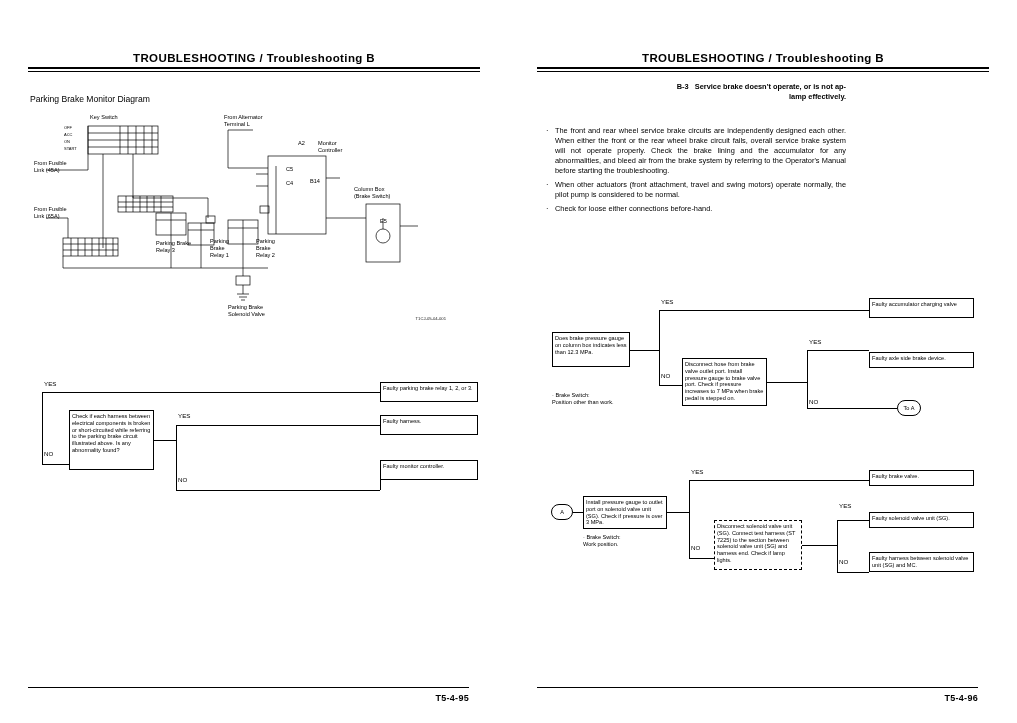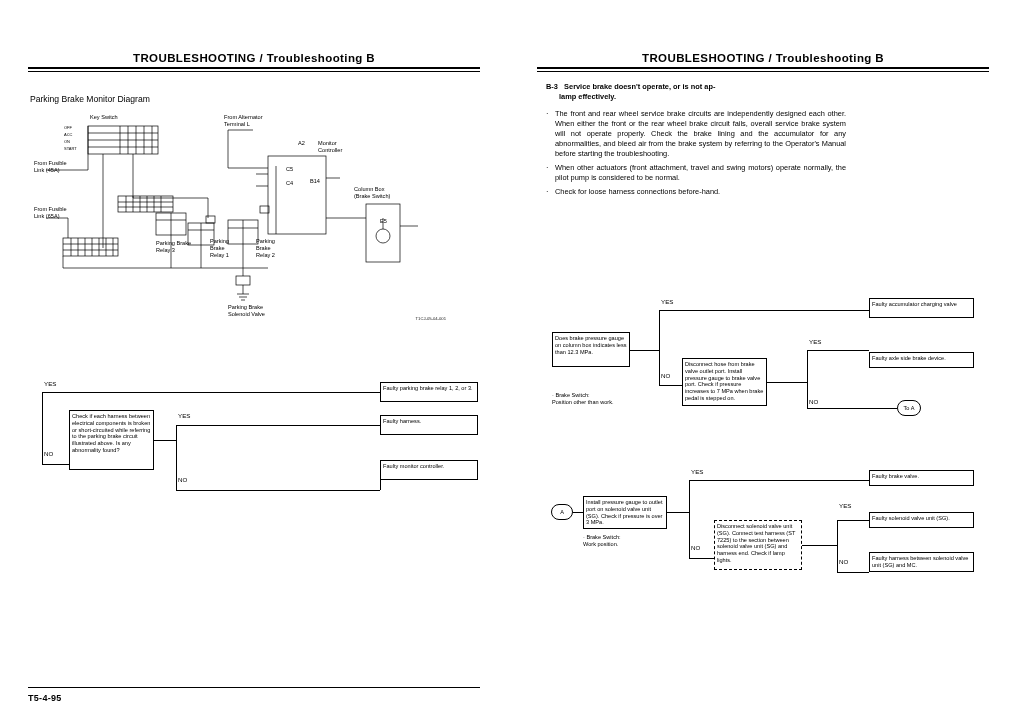--- a/index.html
+++ b/index.html
@@ -4,21 +4,21 @@
 <style>
   html,body{margin:0;padding:0;background:#ffffff;}
   body{width:1017px;height:723px;font-family:"Liberation Sans",sans-serif;color:#000;overflow:hidden;}
   .page{position:absolute;top:0;height:723px;width:508px;}
   .page-left{left:0;}
   .page-right{left:509px;}
   .hdr{position:absolute;top:52px;left:28px;right:28px;text-align:center;}
   .hdr .t{font-size:11.5px;font-weight:bold;letter-spacing:.4px;}
   .hdr .rule1{border-top:2px solid #000;margin-top:3px;}
   .hdr .rule2{border-top:1px solid #000;margin-top:2px;}
-  .ftr{position:absolute;bottom:20px;left:28px;right:28px;text-align:left;}
+  .ftr{position:absolute;bottom:20px;left:28px;right:39px;text-align:right;}
   .ftr .rule{border-top:1.6px solid #000;margin-bottom:5px;}
   .ftr .t{font-size:9px;font-weight:bold;letter-spacing:.3px;}
 
   
   .diagram-title{position:absolute;left:30px;top:94px;font-size:8.6px;}
   .circuit{position:absolute;left:28px;top:108px;width:420px;height:215px;}
   .circuit svg{display:block;}
   .lbl{position:absolute;font-size:5.6px;line-height:1.25;white-space:pre-line;}
   .credit{position:absolute;right:2px;bottom:2px;font-size:4.2px;color:#222;}
 
@@ -28,21 +28,21 @@
   .box.dash{border-style:dashed;}
   .note{position:absolute;font-size:5.6px;line-height:1.25;white-space:pre-line;}
   .yn{position:absolute;font-size:6.2px;}
   .ln{position:absolute;background:#000;}
   .hl{height:1px;}
   .vl{width:1px;}
   .circ{position:absolute;border:1px solid #000;border-radius:50%;display:flex;align-items:center;justify-content:center;font-size:5.6px;box-sizing:border-box;}
 
   
   .sect{position:absolute;left:546px;top:82px;width:300px;font-size:7.4px;line-height:1.35;}
-  .sect .head{font-weight:bold;margin-bottom:7px;}
+  .sect .head{font-weight:bold;margin-bottom:24px;text-align:right;}
   .sect .head .indent{display:block;padding-left:13px;}
   .bl{display:flex;margin-bottom:4px;}
   .bl .bullet{width:9px;flex:0 0 9px;}
   .bl .txt{flex:1;text-align:justify;}
 </style>
 </head>
 <body>
 
 <div class="page page-left">
 
@@ -224,21 +224,21 @@
     <div class="bl">
       <span class="bullet">·</span>
       <span class="txt">The front and rear wheel service brake circuits are independently designed each other. When either the front or the rear wheel brake circuit fails, overall service brake system will not operate properly. Check the brake lining and the accumulator for any abnormalities, and bleed air from the brake system by referring to the Operator's Manual before starting the troubleshooting.</span>
     </div>
     <div class="bl">
       <span class="bullet">·</span>
       <span class="txt">When other actuators (front attachment, travel and swing motors) operate normally, the pilot pump is considered to be normal.</span>
     </div>
     <div class="bl">
       <span class="bullet">·</span>
-      <span class="txt">Check for loose harness connections before-hand.</span>
+      <span class="txt">Check for loose either connections before-hand.</span>
     </div>
   </div>
 
   <div class="fc" style="left:0;top:290px;width:508px;height:150px;">
     <div class="box" style="left:43px;top:42px;width:78px;height:35px;">Does brake pressure gauge on column box indicates less than 12.3 MPa.</div>
     <div class="note" style="left:43px;top:102px;">· Brake Switch:
   Position other than work.</div>
 
     <div class="box" style="left:173px;top:68px;width:85px;height:48px;">Disconnect hose from brake valve outlet port. Install pressure gauge to brake valve port. Check if pressure increases to 7 MPa when brake pedal is stepped on.</div>
 
@@ -282,13 +282,17 @@
     <div class="ln vl" style="left:180px;top:20px;height:78px;"></div>
     <div class="ln hl" style="left:180px;top:20px;width:180px;"></div>
     <div class="ln hl" style="left:158px;top:52px;width:22px;"></div>
     <div class="ln hl" style="left:180px;top:98px;width:25px;"></div>
     <div class="ln vl" style="left:328px;top:60px;height:52px;"></div>
     <div class="ln hl" style="left:293px;top:85px;width:35px;"></div>
     <div class="ln hl" style="left:328px;top:60px;width:32px;"></div>
     <div class="ln hl" style="left:328px;top:112px;width:32px;"></div>
   </div>
 
+  <div class="ftr">
+    <div class="rule"></div>
+    <div class="t">T5-4-96</div>
+  </div>
 </div>
 
 </body></html>

